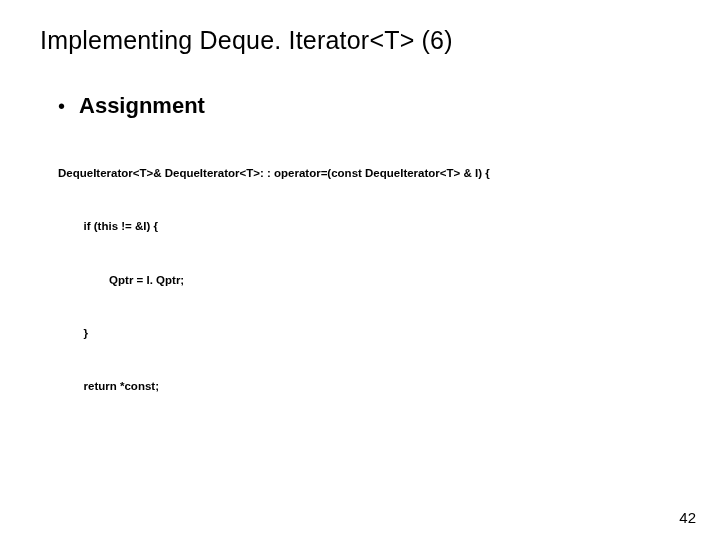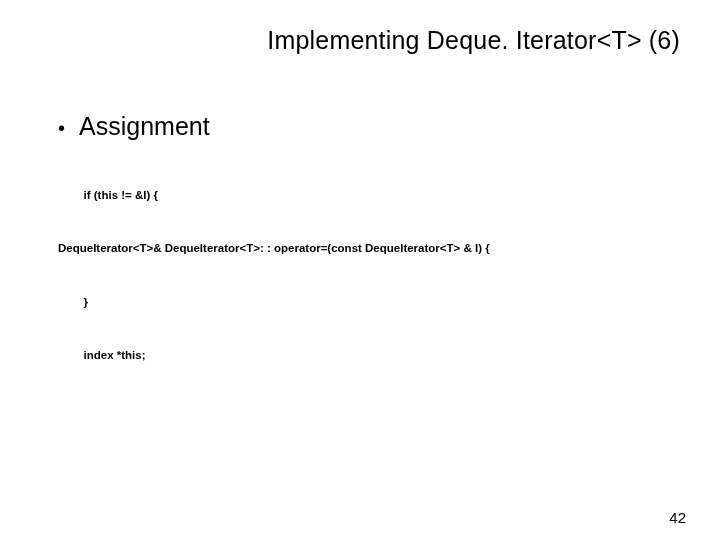--- a/index.html
+++ b/index.html
@@ -1,39 +1,40 @@
 <!DOCTYPE html>
 <html><head>
 <meta charset="utf-8">
 <style>
   * { margin: 0; padding: 0; box-sizing: border-box; }
   html, body { width: 720px; height: 540px; background: #fff; font-family: Arial, Helvetica, sans-serif; color: #000; position: relative; }
   .slide { width: 720px; height: 540px; position: relative; padding: 24px 40px 20px 40px; }
-  .title { font-size: 25px; font-weight: 400; text-align: right; margin-top: 2px; margin-bottom: 57px; letter-spacing: 0.2px; }
+  .title { font-size: 25px; font-weight: 400; text-align: left; margin-top: 2px; margin-bottom: 38px; letter-spacing: 0.2px; }
   .bullet-row { display: flex; align-items: baseline; margin-bottom: 10px; margin-left: 18px; }
   .bullet-dot { font-size: 20px; margin-right: 14px; line-height: 1; }
-  .bullet-text { font-size: 25px; font-weight: 400; }
+  .bullet-text { font-size: 22px; font-weight: 700; }
   .code { font-family: Arial, Helvetica, sans-serif; font-size: 11.5px; font-weight: 700; line-height: 1.55; margin-left: 18px; white-space: pre; }
-  .page-num { position: absolute; bottom: 14px; right: 34px; font-size: 15px; font-weight: 400; }
+  .page-num { position: absolute; bottom: 14px; right: 24px; font-size: 15px; font-weight: 400; }
 </style>
 </head>
 <body>
 
 <div class="slide">
 
   <div class="title">Implementing Deque. Iterator&lt;T&gt; (6)</div>
 
   <div class="bullet-row">
     <span class="bullet-dot">•</span>
     <span class="bullet-text">Assignment</span>
   </div>
 
   <div class="code">
+    <div>DequeIterator&lt;T&gt;&amp; DequeIterator&lt;T&gt;: : operator=(const DequeIterator&lt;T&gt; &amp; I) {</div>
     <div>        if (this != &amp;I) {</div>
-    <div>DequeIterator&lt;T&gt;&amp; DequeIterator&lt;T&gt;: : operator=(const DequeIterator&lt;T&gt; &amp; I) {</div>
+    <div>                Qptr = I. Qptr;</div>
     <div>        }</div>
-    <div>        index *this;</div>
+    <div>        return *const;</div>
     
   </div>
 
   <div class="page-num">42</div>
 
 </div>
 
 </body></html>

